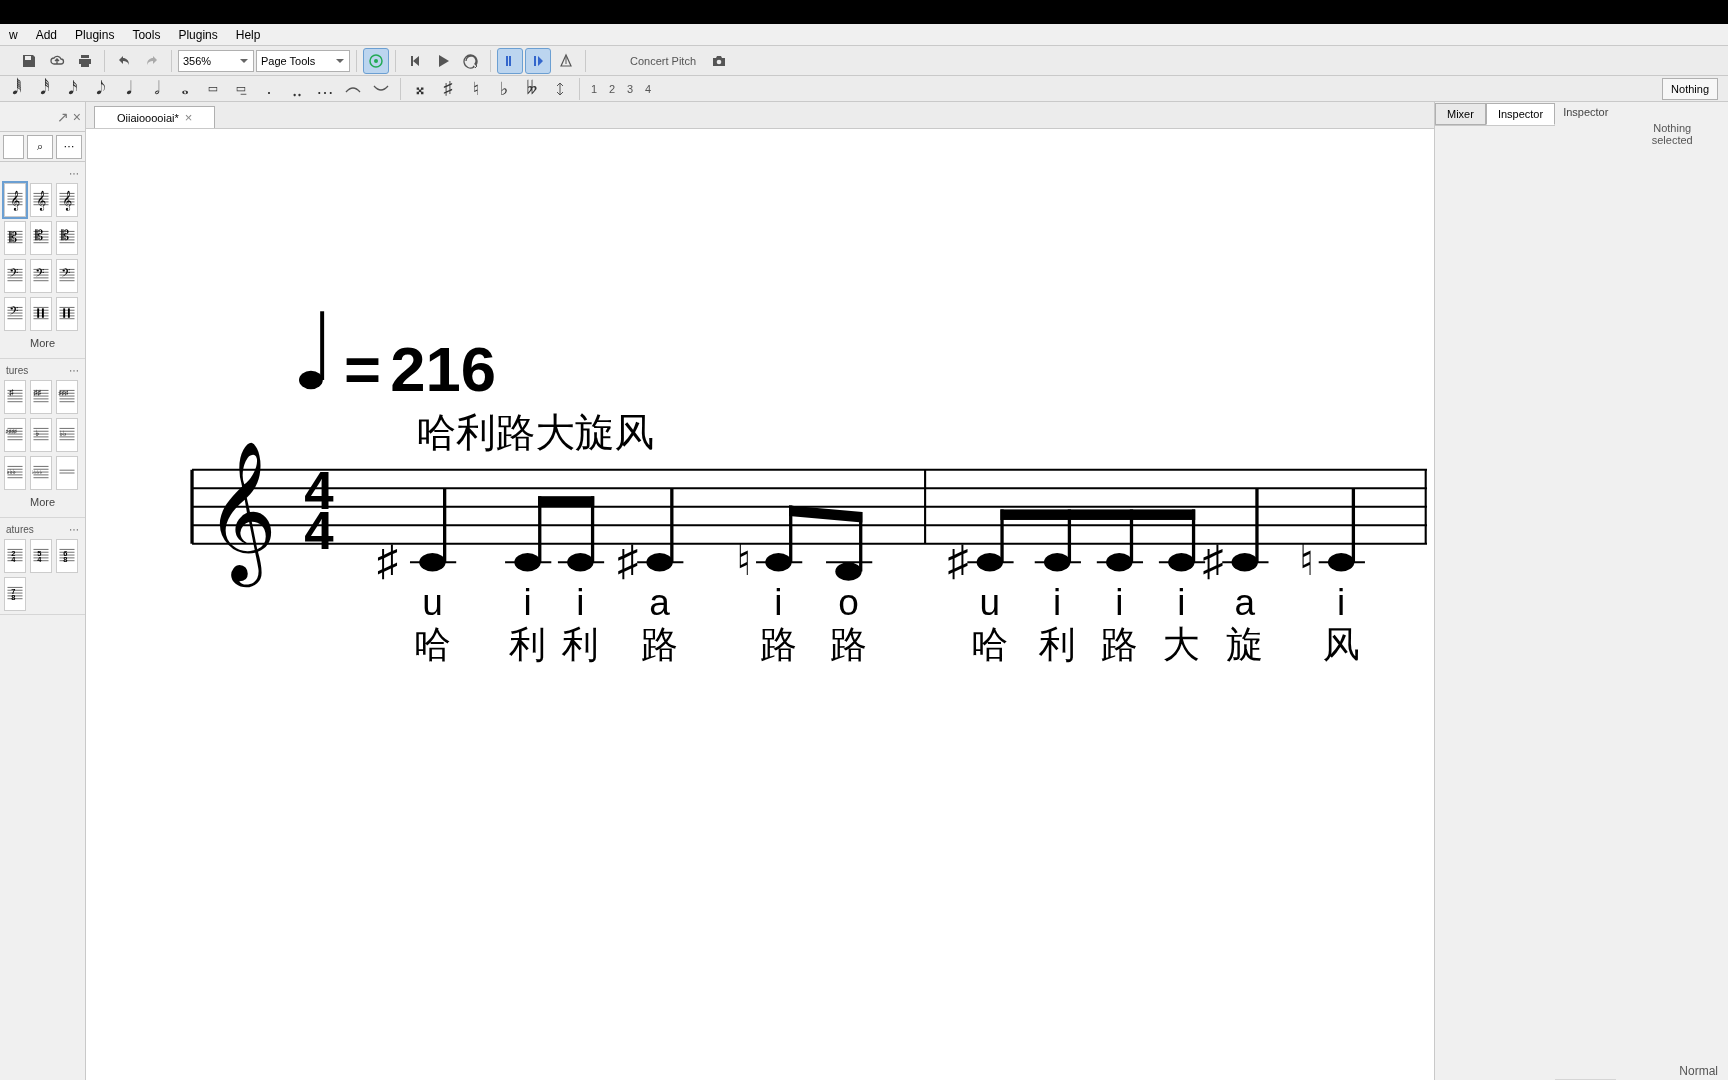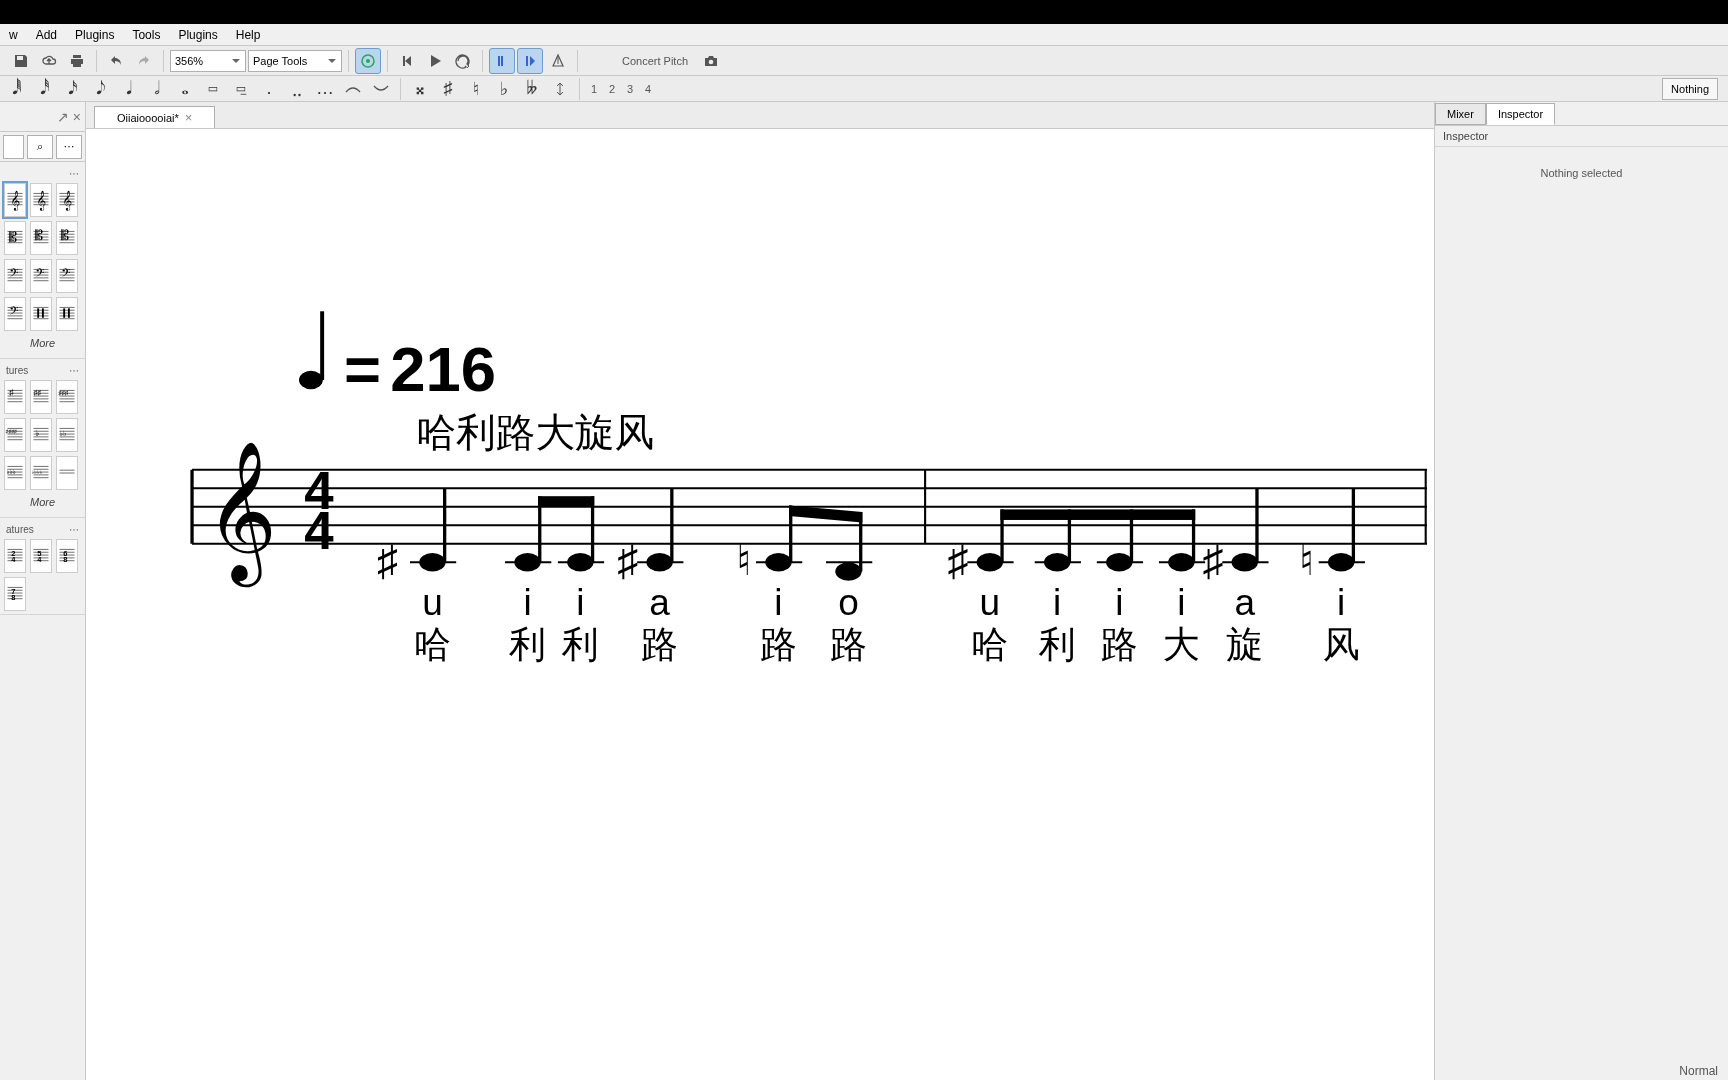--- a/index.html
+++ b/index.html
@@ -6,21 +6,21 @@
 html, body { width: 1728px; height: 1080px; overflow: hidden; background: #000; }
 
 
 .black-top { height: 24px; background: #000; }
 
 
 .menubar { height: 22px; background: #f0f0f0; border-bottom: 1px solid #c9c9c9; font-size: 12px; display: flex; align-items: center; }
 .menubar .item { padding: 0 9px; height: 22px; display: flex; align-items: center; cursor: default; }
 
 
-.toolbar { height: 30px; background: #ececec; border-bottom: 1px solid #c9c9c9; display: flex; align-items: center; padding: 0 8px; gap: 2px; }
+.toolbar { height: 30px; background: #ececec; border-bottom: 1px solid #c9c9c9; display: flex; align-items: center; padding: 0 16px; gap: 2px; }
 .tool-btn { width: 26px; height: 26px; display: flex; align-items: center; justify-content: center; border-radius: 3px; }
 .tool-btn svg { width: 16px; height: 16px; fill: #555; }
 .sep { width: 1px; height: 22px; background: #c9c9c9; margin: 0 4px; }
 .zoom-box { width: 76px; height: 22px; border: 1px solid #b0b0b0; background: #fff; font-size: 11px; display: flex; align-items: center; padding: 0 4px; position: relative; }
 .zoom-box::after, .view-box::after { content: ""; position: absolute; right: 5px; width: 0; height: 0; border-left: 4px solid transparent; border-right: 4px solid transparent; border-top: 4px solid #666; }
 .view-box { width: 94px; height: 22px; border: 1px solid #b0b0b0; background: #fff; font-size: 11px; display: flex; align-items: center; padding: 0 4px; position: relative; }
 .tool-btn.active { background: #bcd5ef; border: 1px solid #6b9fd2; }
 .concert-pitch { font-size: 11px; padding: 0 8px; color: #555; margin-left: 30px; }
 
 
@@ -37,32 +37,32 @@
 .palette-hdr { height: 30px; border-bottom: 1px solid #c9c9c9; display: flex; align-items: center; justify-content: flex-end; padding-right: 4px; }
 .palette-hdr .close { font-size: 14px; color: #777; margin-left: 4px; }
 .palette-search { height: 30px; border-bottom: 1px solid #c9c9c9; display: flex; align-items: center; justify-content: flex-end; gap: 3px; padding: 0 3px; }
 .pal-box { width: 26px; height: 24px; border: 1px solid #b0b0b0; background: #fff; display: flex; align-items: center; justify-content: center; }
 .palette-section { border-bottom: 1px solid #d6d6d6; padding: 4px 4px 3px 4px; }
 .section-hdr { font-size: 10px; color: #555; display: flex; justify-content: space-between; padding: 2px 2px 4px 2px; }
 .thumb-grid { display: flex; flex-wrap: wrap; gap: 4px; }
 .thumb { width: 22px; height: 34px; background: #fff; border: 1px solid #ccc; position: relative; }
 .thumb.sel { outline: 2px solid #6b9fd2; }
 .thumb svg { width: 100%; height: 100%; }
-.more-btn { text-align: center; padding: 6px 0; font-size: 11px; color: #444; font-style: italic; }
+.more-btn { text-align: center; padding: 6px 0; font-size: 11px; color: #444; }
 
 
 .center-col { flex: 1; display: flex; flex-direction: column; background: #e5e5e5; }
 .doc-tabs { height: 27px; background: #ececec; border-bottom: 1px solid #c9c9c9; display: flex; align-items: flex-end; padding-left: 8px; }
 .doc-tab { height: 22px; background: #fff; border: 1px solid #b0b0b0; border-bottom: none; padding: 0 22px; font-size: 11px; display: flex; align-items: center; gap: 6px; }
 .doc-tab .close { color: #888; font-size: 13px; }
 .score-area { flex: 1; background: #fff; margin: 0; overflow: hidden; position: relative; }
 .score-svg { width: 100%; height: 100%; }
 
 
-.right-col { width: 294px; background: #f0f0f0; border-left: 1px solid #c9c9c9; display: flex; flex-direction: column; font-size: 11px; }
+.right-col { width: 294px; background: #f0f0f0; border-left: 1px solid #c9c9c9; display: flex; font-size: 11px; }
 .r-tabs { height: 24px; border-bottom: 1px solid #c9c9c9; display: flex; align-items: flex-end; }
 .r-tab { height: 22px; padding: 0 11px; font-size: 11px; border: 1px solid #b0b0b0; background: #e9e9e9; display: flex; align-items: center; }
 .r-tab.active { background: #fff; border-bottom: 1px solid #fff; }
 .r-hdr { padding: 4px 8px; color: #444; border-bottom: 1px solid #d6d6d6; }
 .r-body { flex: 1; padding: 20px; text-align: center; color: #555; }
 .status { position: absolute; right: 10px; bottom: 2px; font-size: 12px; color: #555; }
 
 </style>
 </head>
 <body>

